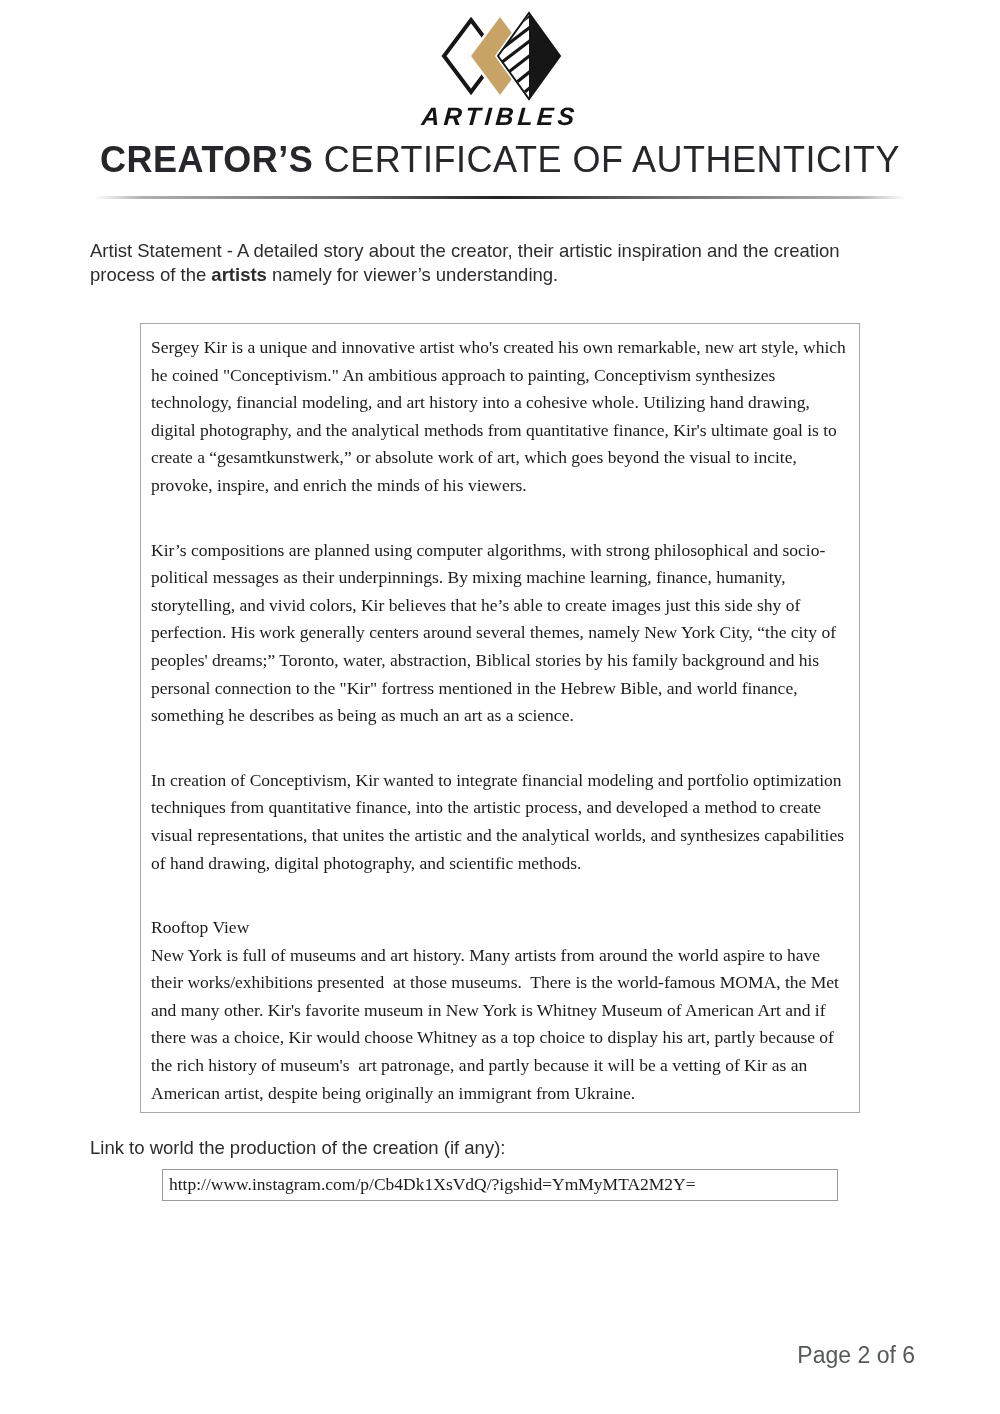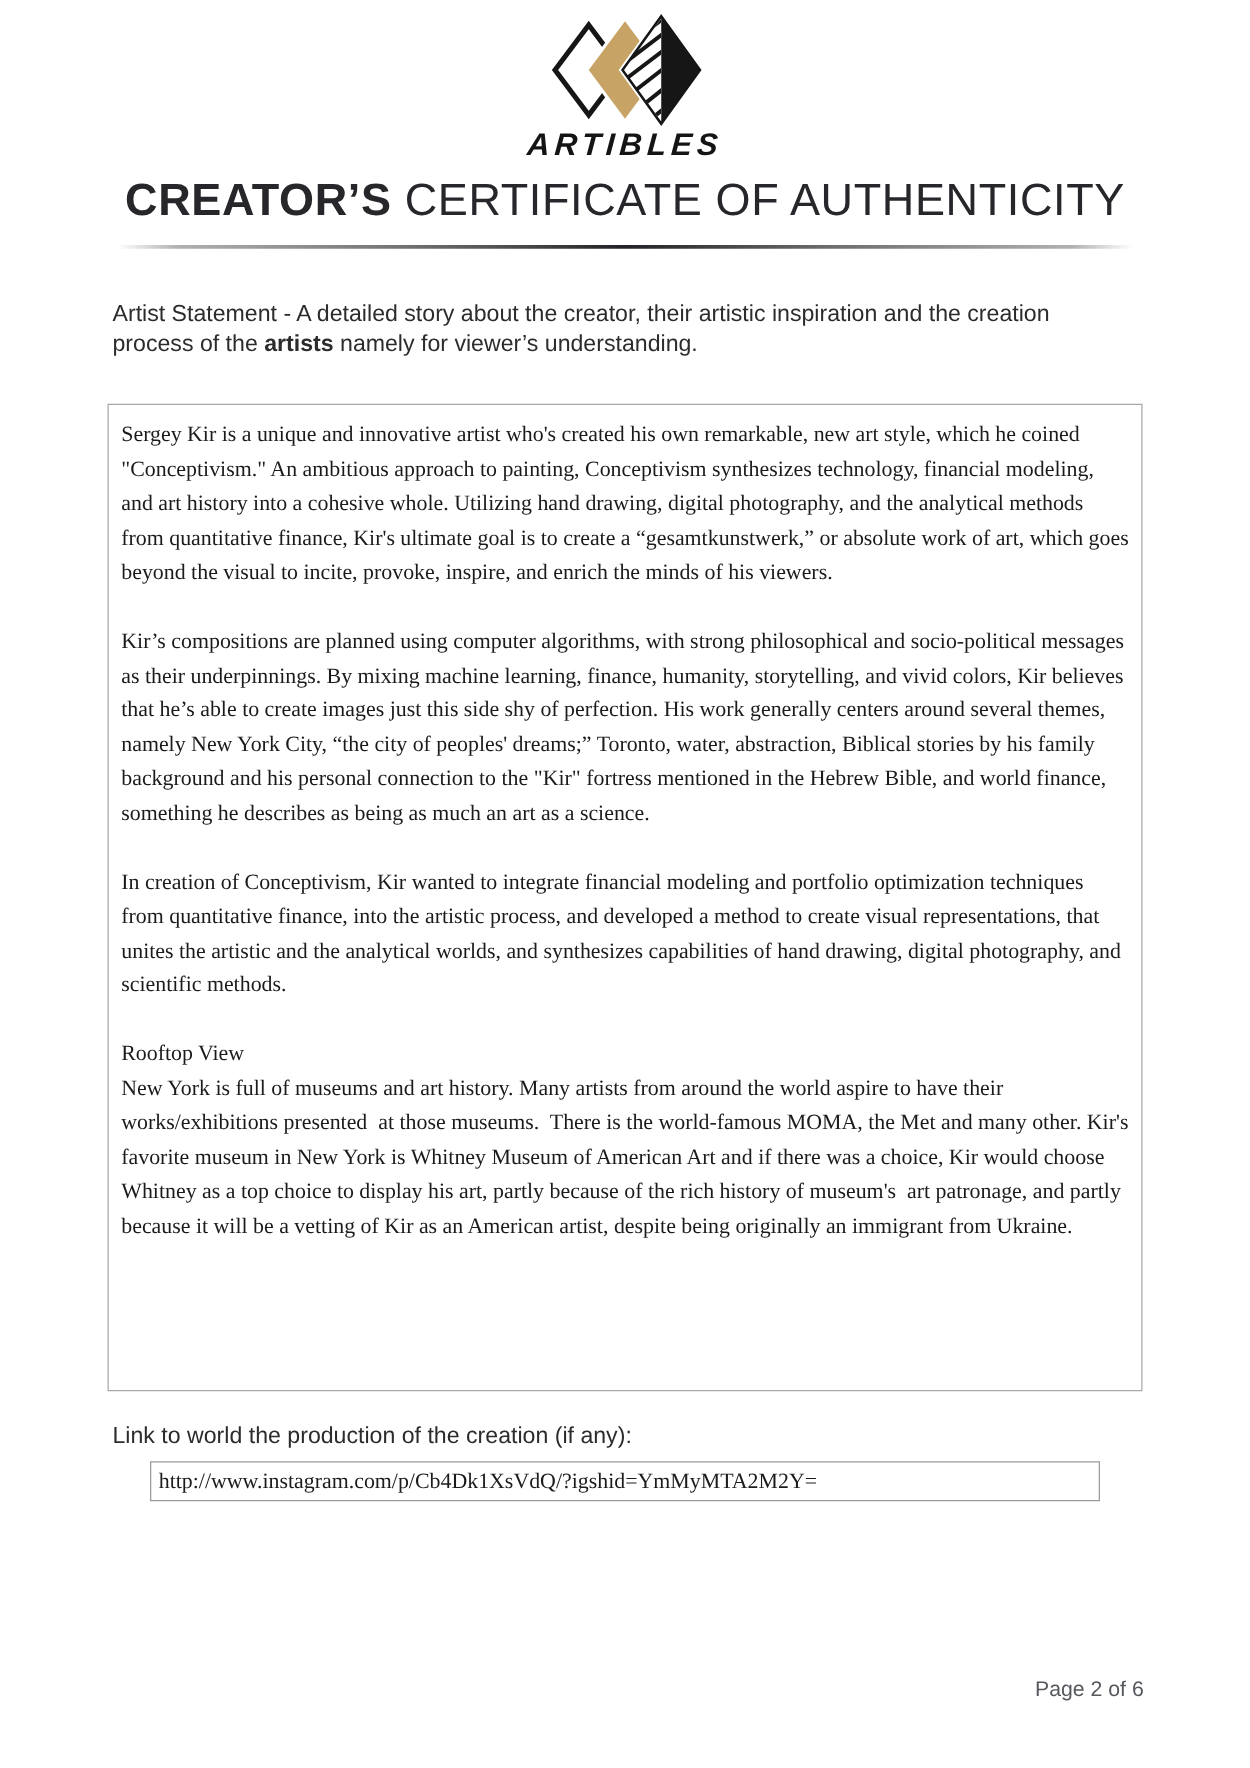--- a/index.html
+++ b/index.html
@@ -55,56 +55,56 @@
   .section-heading .h-note { font-weight: normal; }
   .statement-desc {
     margin: 40px 90px 0 90px;
     max-width: 800px;
     font-size: 18.5px;
     line-height: 24px;
     color: #2c2c2c;
   }
   .statement-desc .d-bold { font-weight: bold; }
   .statement-box {
-    width: 828px;
+    width: 720px;
     height: 790px;
     margin: 36px auto 0 auto;
     border: 1px solid #a8a8a8;
     padding: 10px 10px;
     background: #ffffff;
   }
   .statement-box p {
     font-family: "Liberation Serif", serif;
     font-size: 17.5px;
     line-height: 27.6px;
     color: #1b1b1b;
     white-space: pre-wrap;
   }
-  .statement-box p + p { margin-top: 27px; }
+  .statement-box p + p { margin-top: 37px; }
   .link-label {
     margin: 24px 90px 0 90px;
     font-size: 18.5px;
     color: #2c2c2c;
   }
   .link-field {
-    width: 760px;
+    width: 676px;
     margin: 10px auto 0 auto;
     border: 1px solid #9a9a9a;
     background: #ffffff;
     padding: 4px 6px 5px 6px;
     font-family: "Liberation Serif", serif;
     font-size: 17.5px;
     color: #1b1b1b;
     cursor: text;
   }
   .page-footer {
     position: absolute;
     right: 85px;
     top: 1342px;
-    font-size: 17px;
+    font-size: 23px;
     color: #55585c;
   }
 </style>
 </head>
 <body>
 
 <div class="page">
 
   <div class="header">
     <svg class="logo" width="126" height="92" viewBox="0 0 126 92" aria-hidden="true">

